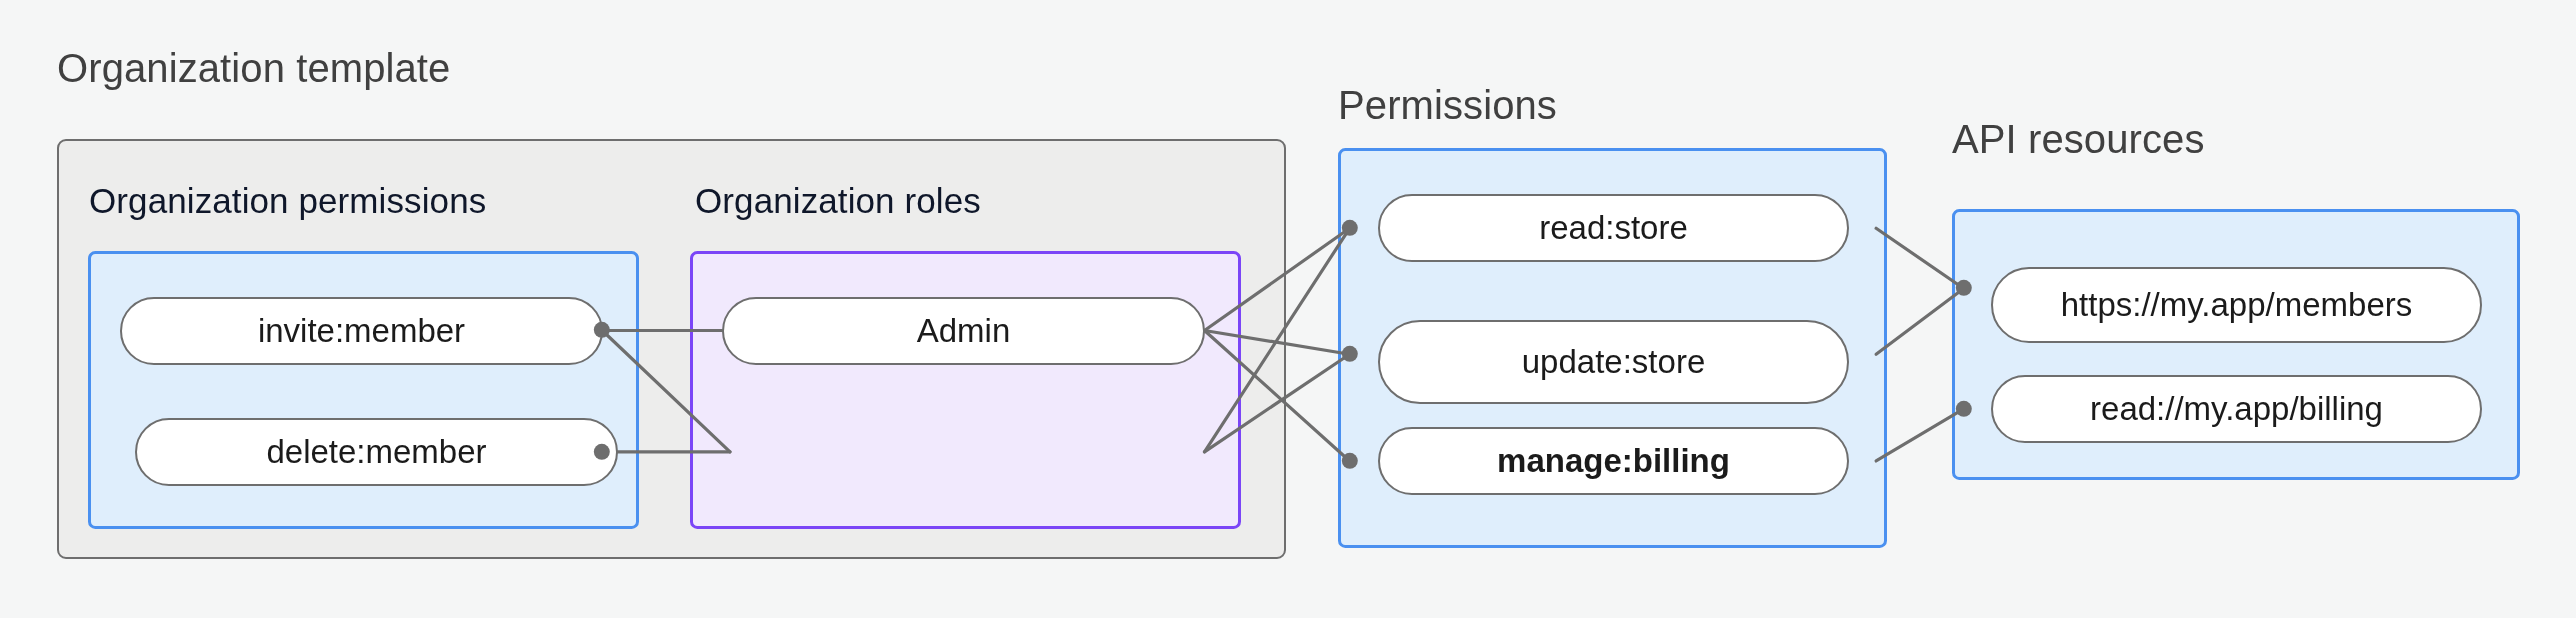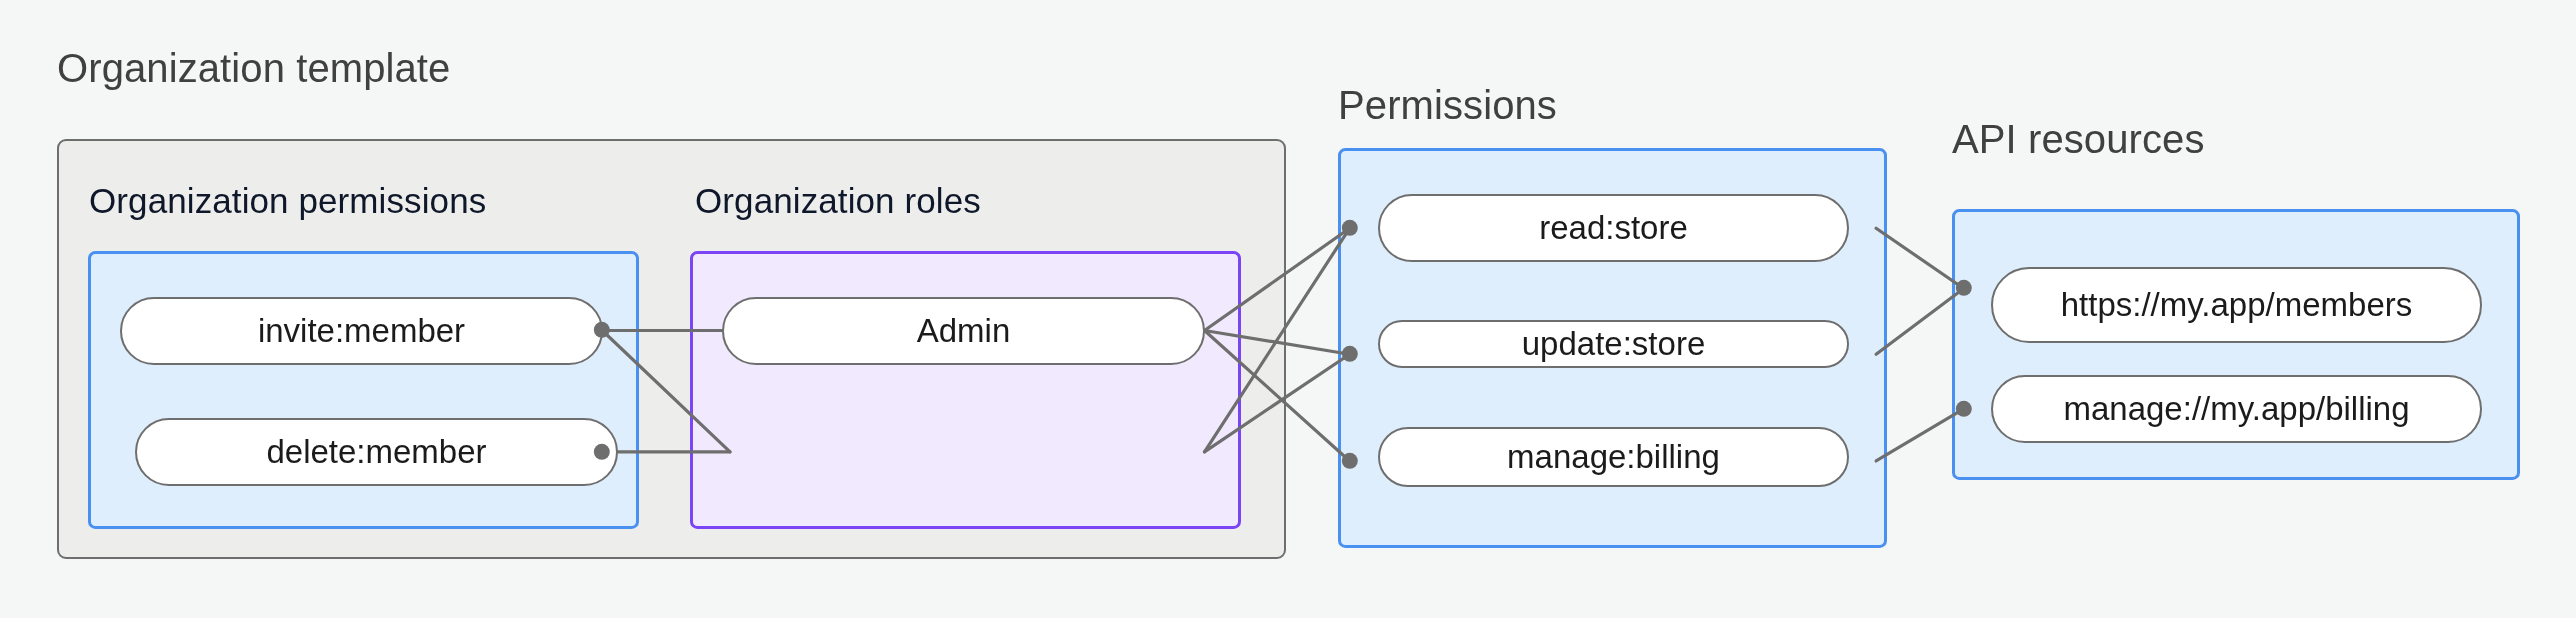--- a/index.html
+++ b/index.html
@@ -148,25 +148,25 @@
       <line x1="2056" y1="505" x2="2152" y2="448"></line>
     </g>
   </svg>
 
   <div class="pill" style="left:120px; top:297px; width:483px; height:68px;">invite:member</div>
   <div class="pill" style="left:135px; top:418px; width:483px; height:68px;">delete:member</div>
 
   <div class="pill" style="left:722px; top:297px; width:483px; height:68px;">Admin</div>
 
   <div class="pill" style="left:1378px; top:194px; width:471px; height:68px;">read:store</div>
-  <div class="pill" style="left:1378px; top:320px; width:471px; height:48px;">update:store</div>
-  <div class="pill" style="left:1378px; top:427px; width:471px; height:60px;">manage:billing</div>
+  <div class="pill" style="left:1378px; top:320px; width:471px; height:84px;">update:store</div>
+  <div class="pill" style="left:1378px; top:427px; width:471px; height:68px;font-weight:bold;">manage:billing</div>
 
   <div class="pill" style="left:1991px; top:255px; width:491px; height:76px;margin-top:12px;">https://my.app/members</div>
-  <div class="pill" style="left:1991px; top:375px; width:491px; height:68px;">manage://my.app/billing</div>
+  <div class="pill" style="left:1991px; top:375px; width:491px; height:68px;">read://my.app/billing</div>
 
   <div class="dot" style="left:602px; top:330px;"></div>
   <div class="dot" style="left:602px; top:452px;"></div>
 
   <div class="dot" style="left:1350px; top:228px;"></div>
   <div class="dot" style="left:1350px; top:354px;"></div>
   <div class="dot" style="left:1350px; top:461px;"></div>
 
   <div class="dot" style="left:1964px; top:288px;"></div>
   <div class="dot" style="left:1964px; top:409px;"></div>

